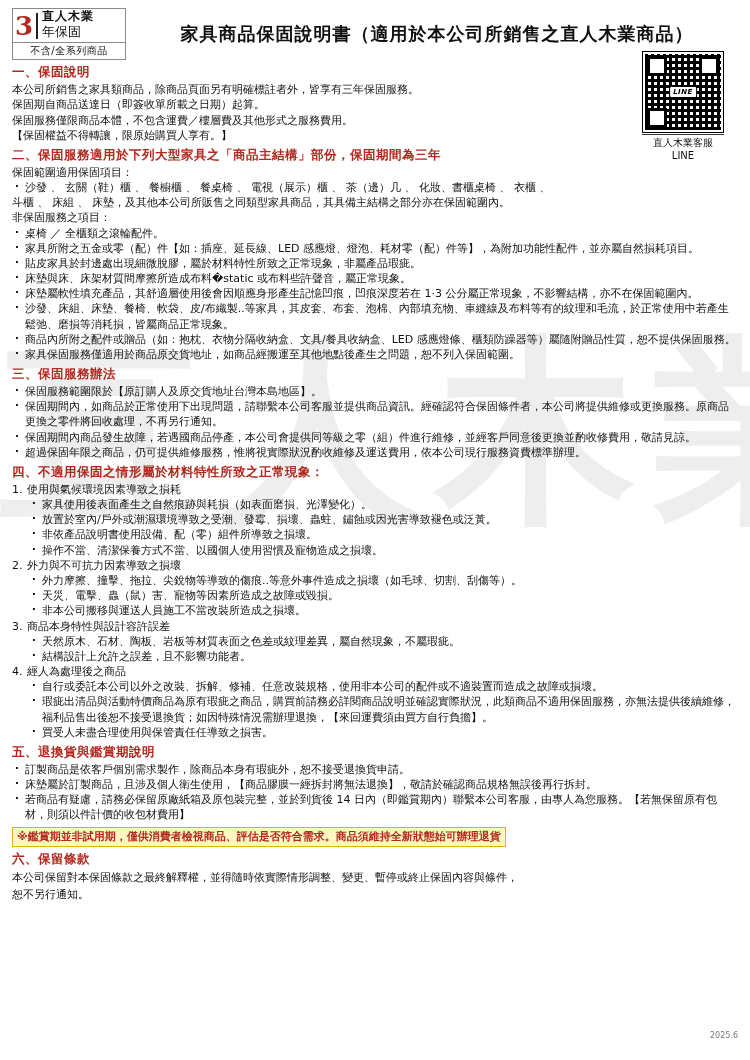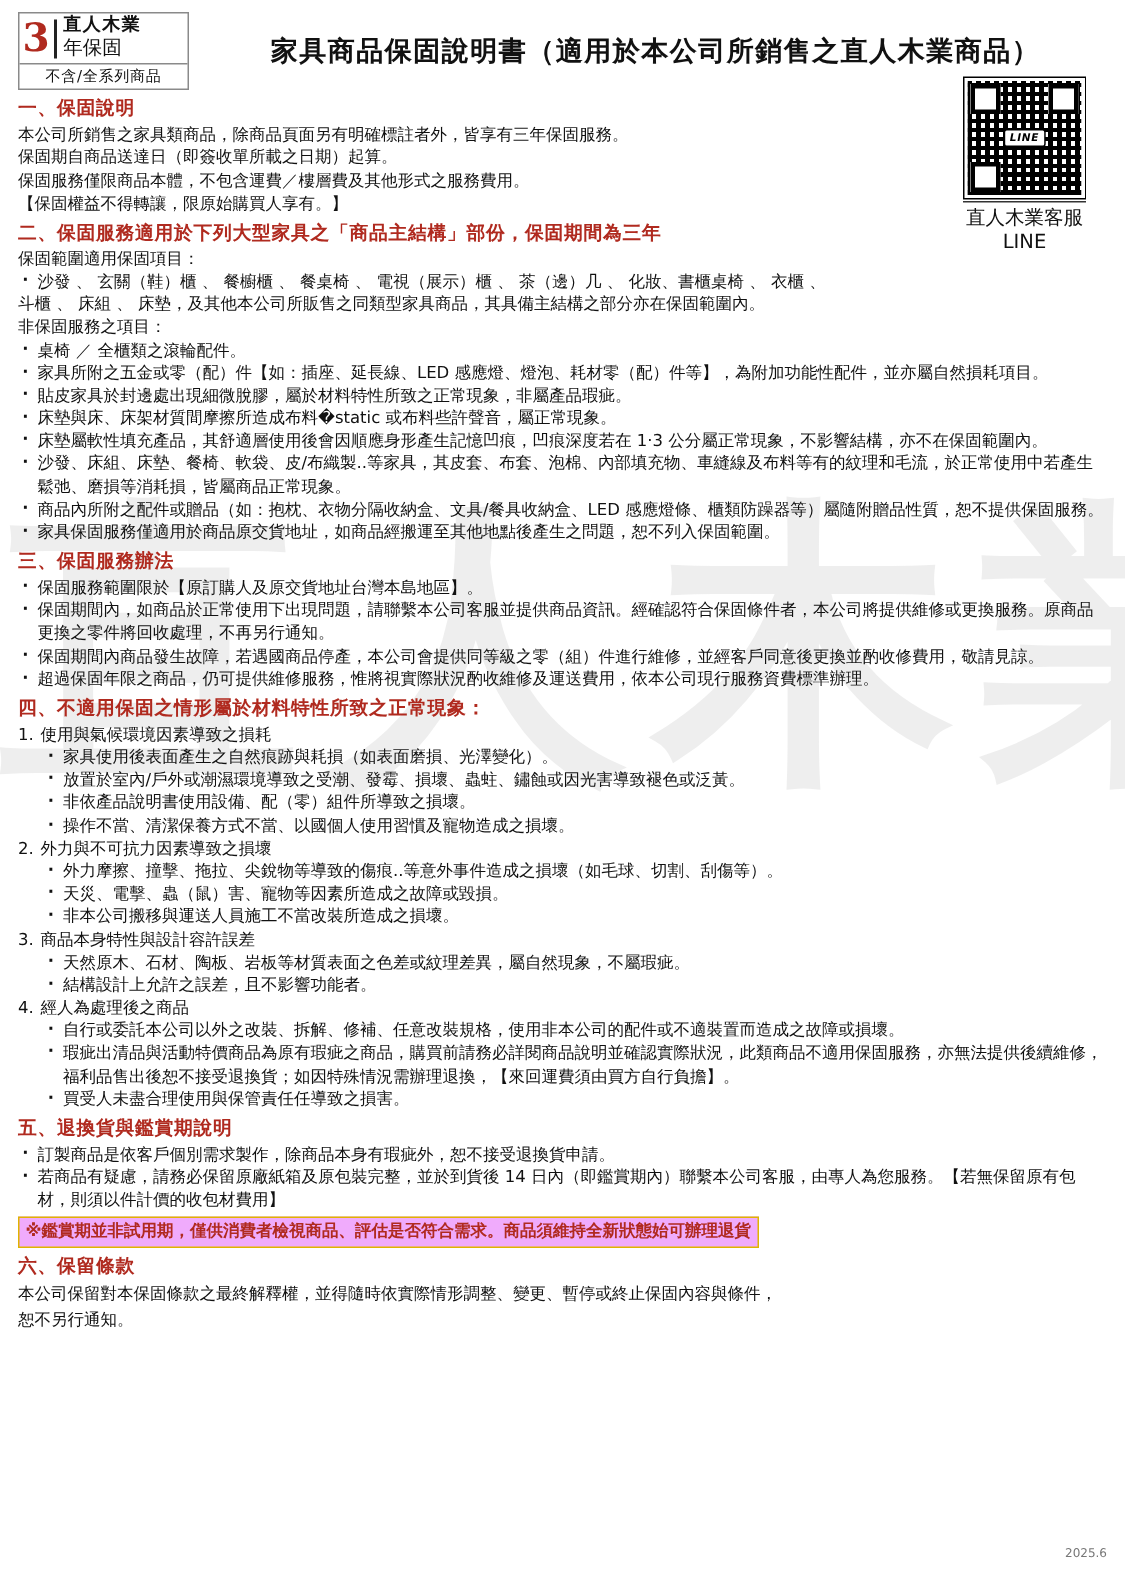--- a/index.html
+++ b/index.html
@@ -78,40 +78,40 @@
   .qr:after{right:2px;top:2px;}
   .qr-inner{
     position:absolute;left:2px;bottom:2px;width:20px;height:20px;background:#fff;
     box-shadow:inset 0 0 0 3px #000;
   }
   .qr-line{
     position:absolute;left:50%;top:50%;transform:translate(-50%,-50%);
     background:#fff;color:#000;font-size:7px;font-weight:700;
     padding:1px 3px;border:1px solid #000;border-radius:2px;letter-spacing:0.5px;
   }
-  .qr-cap{font-size:13px;margin-top:2px;border-top:1px solid #333;padding-top:1px;}
+  .qr-cap{font-size:10px;margin-top:2px;border-top:1px solid #333;padding-top:1px;}
 
   
   .sec-head{
     color:#b02a1f;font-weight:700;font-size:12.5px;margin:4px 0 1px 0;
     letter-spacing:0.5px;
   }
   .p{margin:0 0 0 0;line-height:1.38;}
   ul{margin:0;padding:0;list-style:none;}
   li{line-height:1.38;padding-left:13px;position:relative;}
   li:before{content:"‧";position:absolute;left:3px;top:-1px;font-weight:700;}
   .noind{padding-left:0;}
   .noind:before{content:none;}
   ol{margin:0;padding:0;list-style:none;counter-reset:ol;}
   ol>li{padding-left:15px;}
   ol>li:before{content:counter(ol) ".";counter-increment:ol;position:absolute;left:0;top:0;font-weight:400;}
   ol ul{margin-left:2px;}
 
   .highlight{
-    background:#f0abfc;
+    background:#fef9c3;
     border:1px solid #e0b400;
     color:#b02a1f;
     font-weight:700;
     padding:2px 4px;
     margin-top:4px;
     display:inline-block;
     font-size:11px;
     line-height:1.3;
   }
   .footer-note{
@@ -226,20 +226,21 @@
           <li>瑕疵出清品與活動特價商品為原有瑕疵之商品，購買前請務必詳閱商品說明並確認實際狀況，此類商品不適用保固服務，亦無法提供後續維修，福利品售出後恕不接受退換貨；如因特殊情況需辦理退換，【來回運費須由買方自行負擔】。</li>
           <li>買受人未盡合理使用與保管責任任導致之損害。</li>
         </ul>
       </li>
     </ol>
 
     
     <div class="sec-head">五、退換貨與鑑賞期說明</div>
     <ul>
       <li>訂製商品是依客戶個別需求製作，除商品本身有瑕疵外，恕不接受退換貨申請。</li>
+      <li>床墊屬於訂製商品，且涉及個人衛生使用，【商品膠膜一經拆封將無法退換】，敬請於確認商品規格無誤後再行拆封。</li>
       <li>若商品有疑慮，請務必保留原廠紙箱及原包裝完整，並於到貨後 14 日內（即鑑賞期內）聯繫本公司客服，由專人為您服務。【若無保留原有包材，則須以件計價的收包材費用】</li>
     </ul>
     <div class="highlight">※鑑賞期並非試用期，僅供消費者檢視商品、評估是否符合需求。商品須維持全新狀態始可辦理退貨</div>
 
     
     <div class="sec-head">六、保留條款</div>
     <div class="tail">本公司保留對本保固條款之最終解釋權，並得隨時依實際情形調整、變更、暫停或終止保固內容與條件，</div>
     <div class="tail">恕不另行通知。</div>
 
   </div>

